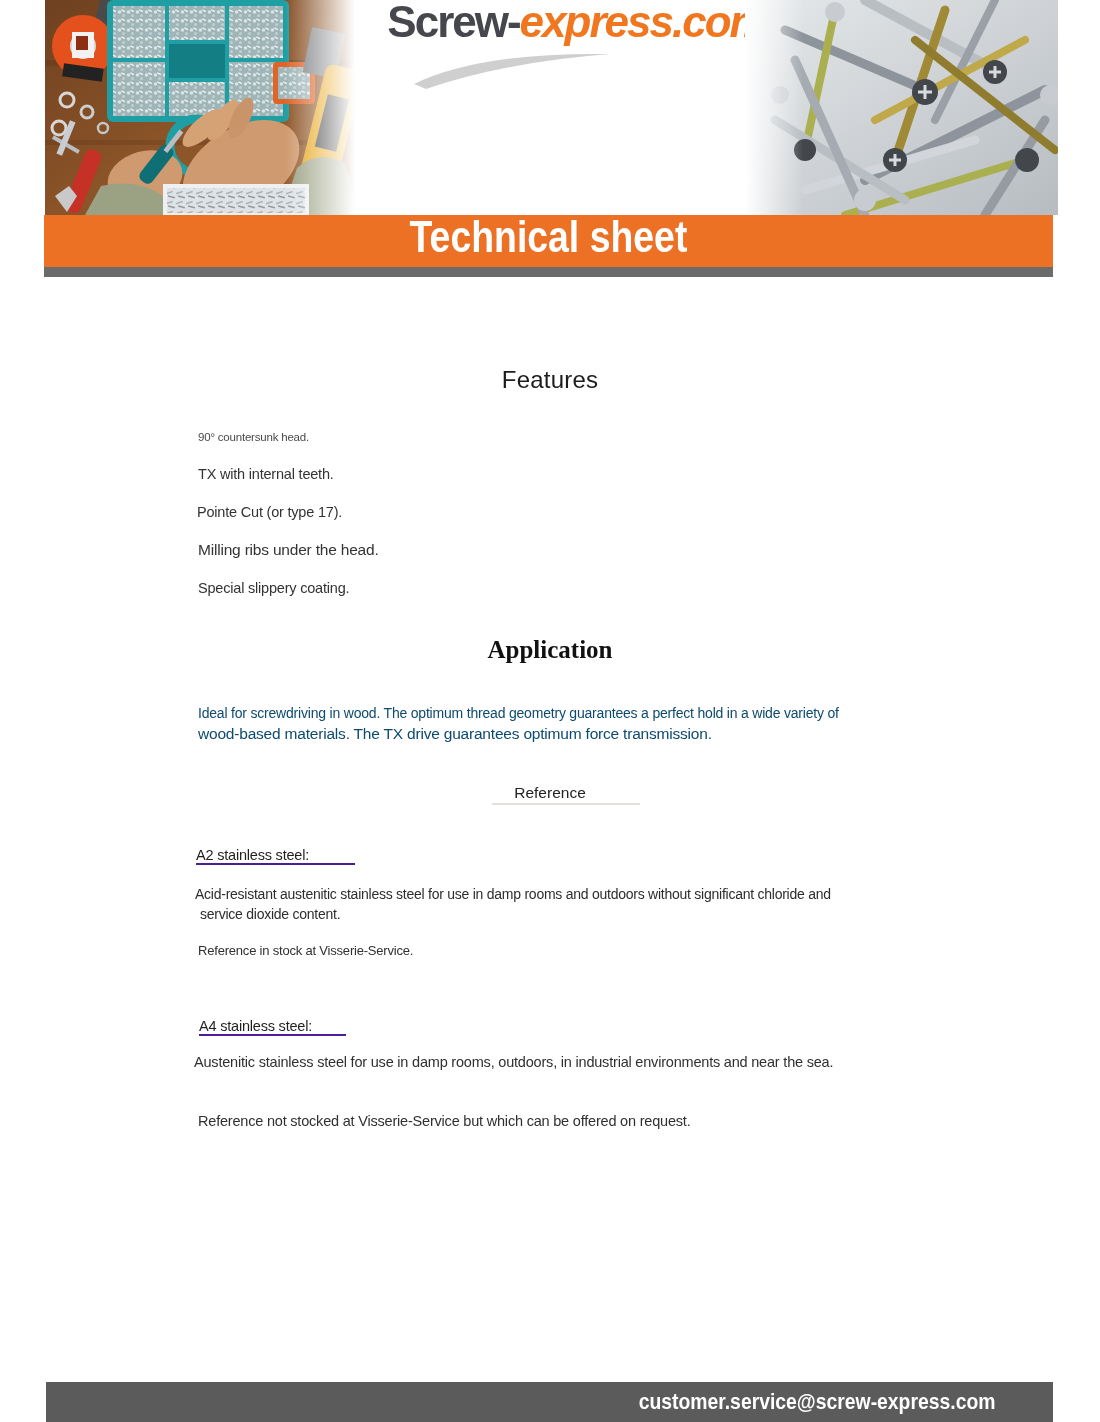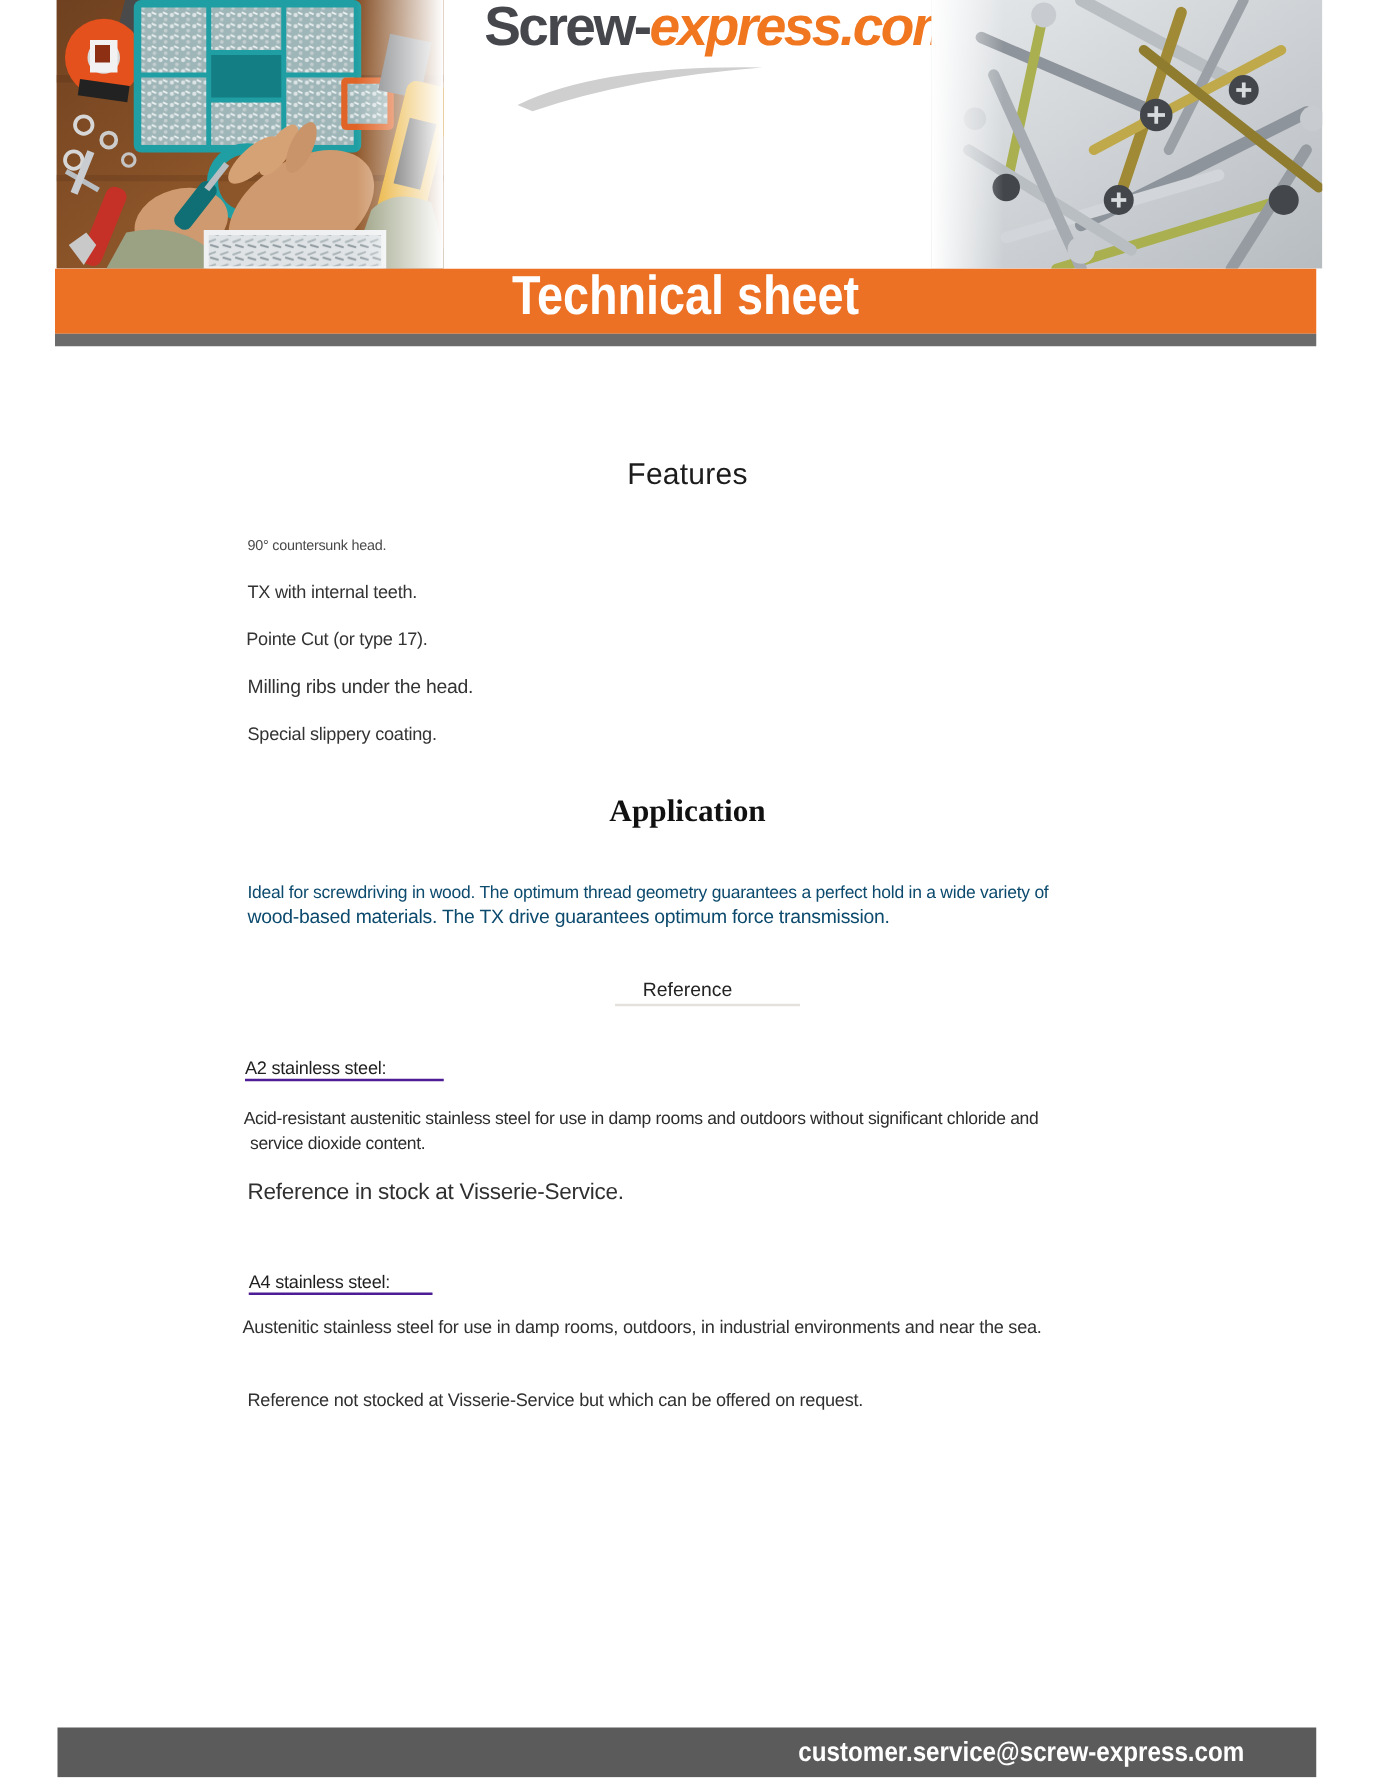--- a/index.html
+++ b/index.html
@@ -211,21 +211,21 @@
   <div class="abs centered h-small" style="top:784px;">Reference</div>
   <div class="mat-underline"></div>
 
   <div class="abs" style="top:846px;left:196px;">
     <span class="steel-heading" style="padding-right:46px;">A2 stainless steel:</span>
   </div>
   <div class="abs body-lines" style="top:884px;left:195px;">
     <div>Acid-resistant austenitic stainless steel for use in damp rooms and outdoors without significant chloride and</div>
     <div class="indent">service dioxide content.</div>
   </div>
-  <div class="abs ref" style="top:943px;left:198px;font-size:18px;">Reference in stock at Visserie-Service.</div>
+  <div class="abs ref" style="top:943px;left:198px;font-size:13px;">Reference in stock at Visserie-Service.</div>
 
   <div class="abs" style="top:1017px;left:199px;">
     <span class="steel-heading" style="padding-right:34px;">A4 stainless steel:</span>
   </div>
   <div class="abs ref" style="top:1054px;left:194px;font-size:14.5px;">Austenitic stainless steel for use in damp rooms, outdoors, in industrial environments and near the sea.</div>
   <div class="abs ref" style="top:1113px;left:198px;font-size:14.5px;">Reference not stocked at Visserie-Service but which can be offered on request.</div>
 
   <div class="footer-bar">
     <span class="footer-email">customer.service@screw-express.com</span>
   </div>

